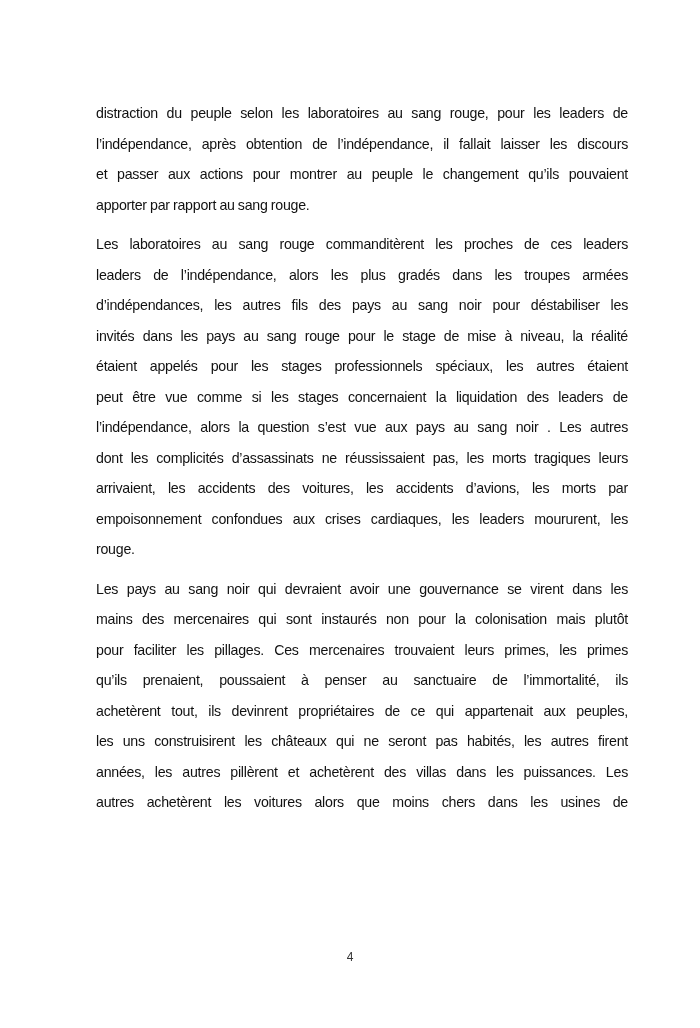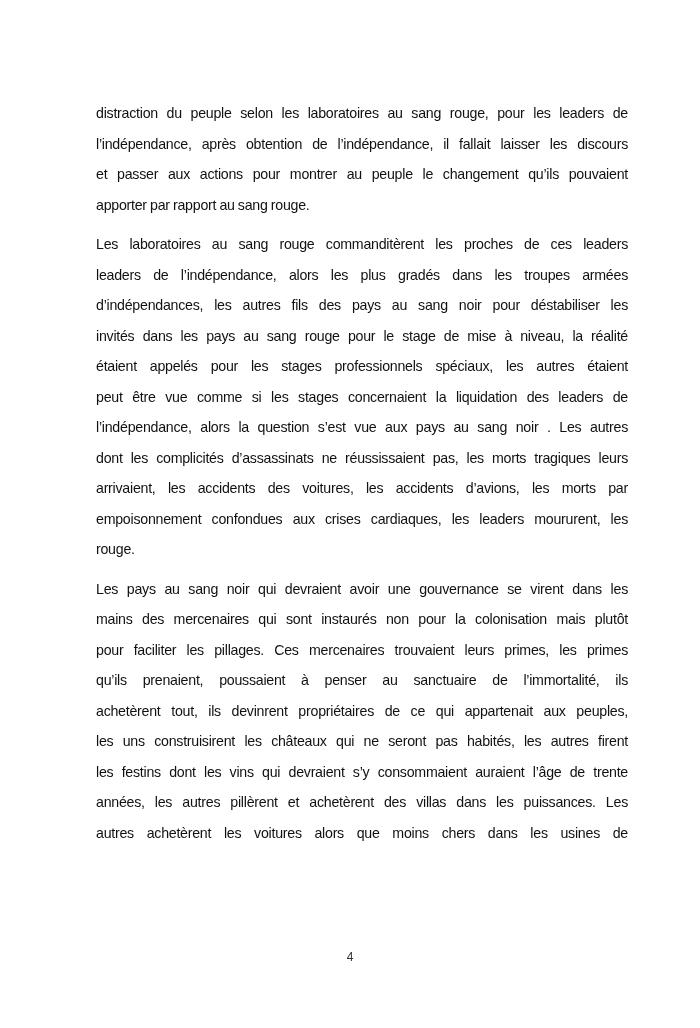--- a/index.html
+++ b/index.html
@@ -86,21 +86,20 @@
       <span class="line last">rouge.</span>
     </p>
 
     <p class="paragraph">
       <span class="line">Les pays au sang noir qui devraient avoir une gouvernance se virent dans les</span>
       <span class="line">mains des mercenaires qui sont instaurés non pour la colonisation mais plutôt</span>
       <span class="line">pour faciliter les pillages.  Ces mercenaires trouvaient leurs primes, les primes</span>
       <span class="line">qu’ils prenaient,  poussaient à penser au sanctuaire de l’immortalité, ils</span>
       <span class="line">achetèrent tout, ils devinrent propriétaires de ce qui appartenait aux peuples,</span>
       <span class="line">les uns construisirent les châteaux qui ne seront pas habités, les autres firent</span>
-      <span class="line">les festins dont les vins qui devraient s’y consommaient auraient l’âge de trente</span>
       <span class="line">années,  les autres pillèrent et achetèrent des villas dans les puissances. Les</span>
       <span class="line">autres achetèrent les voitures alors que moins chers dans les usines de</span>
     </p>
 
   </div>
 
   <div class="page-number">4</div>
 </div>
 
 </body></html>

